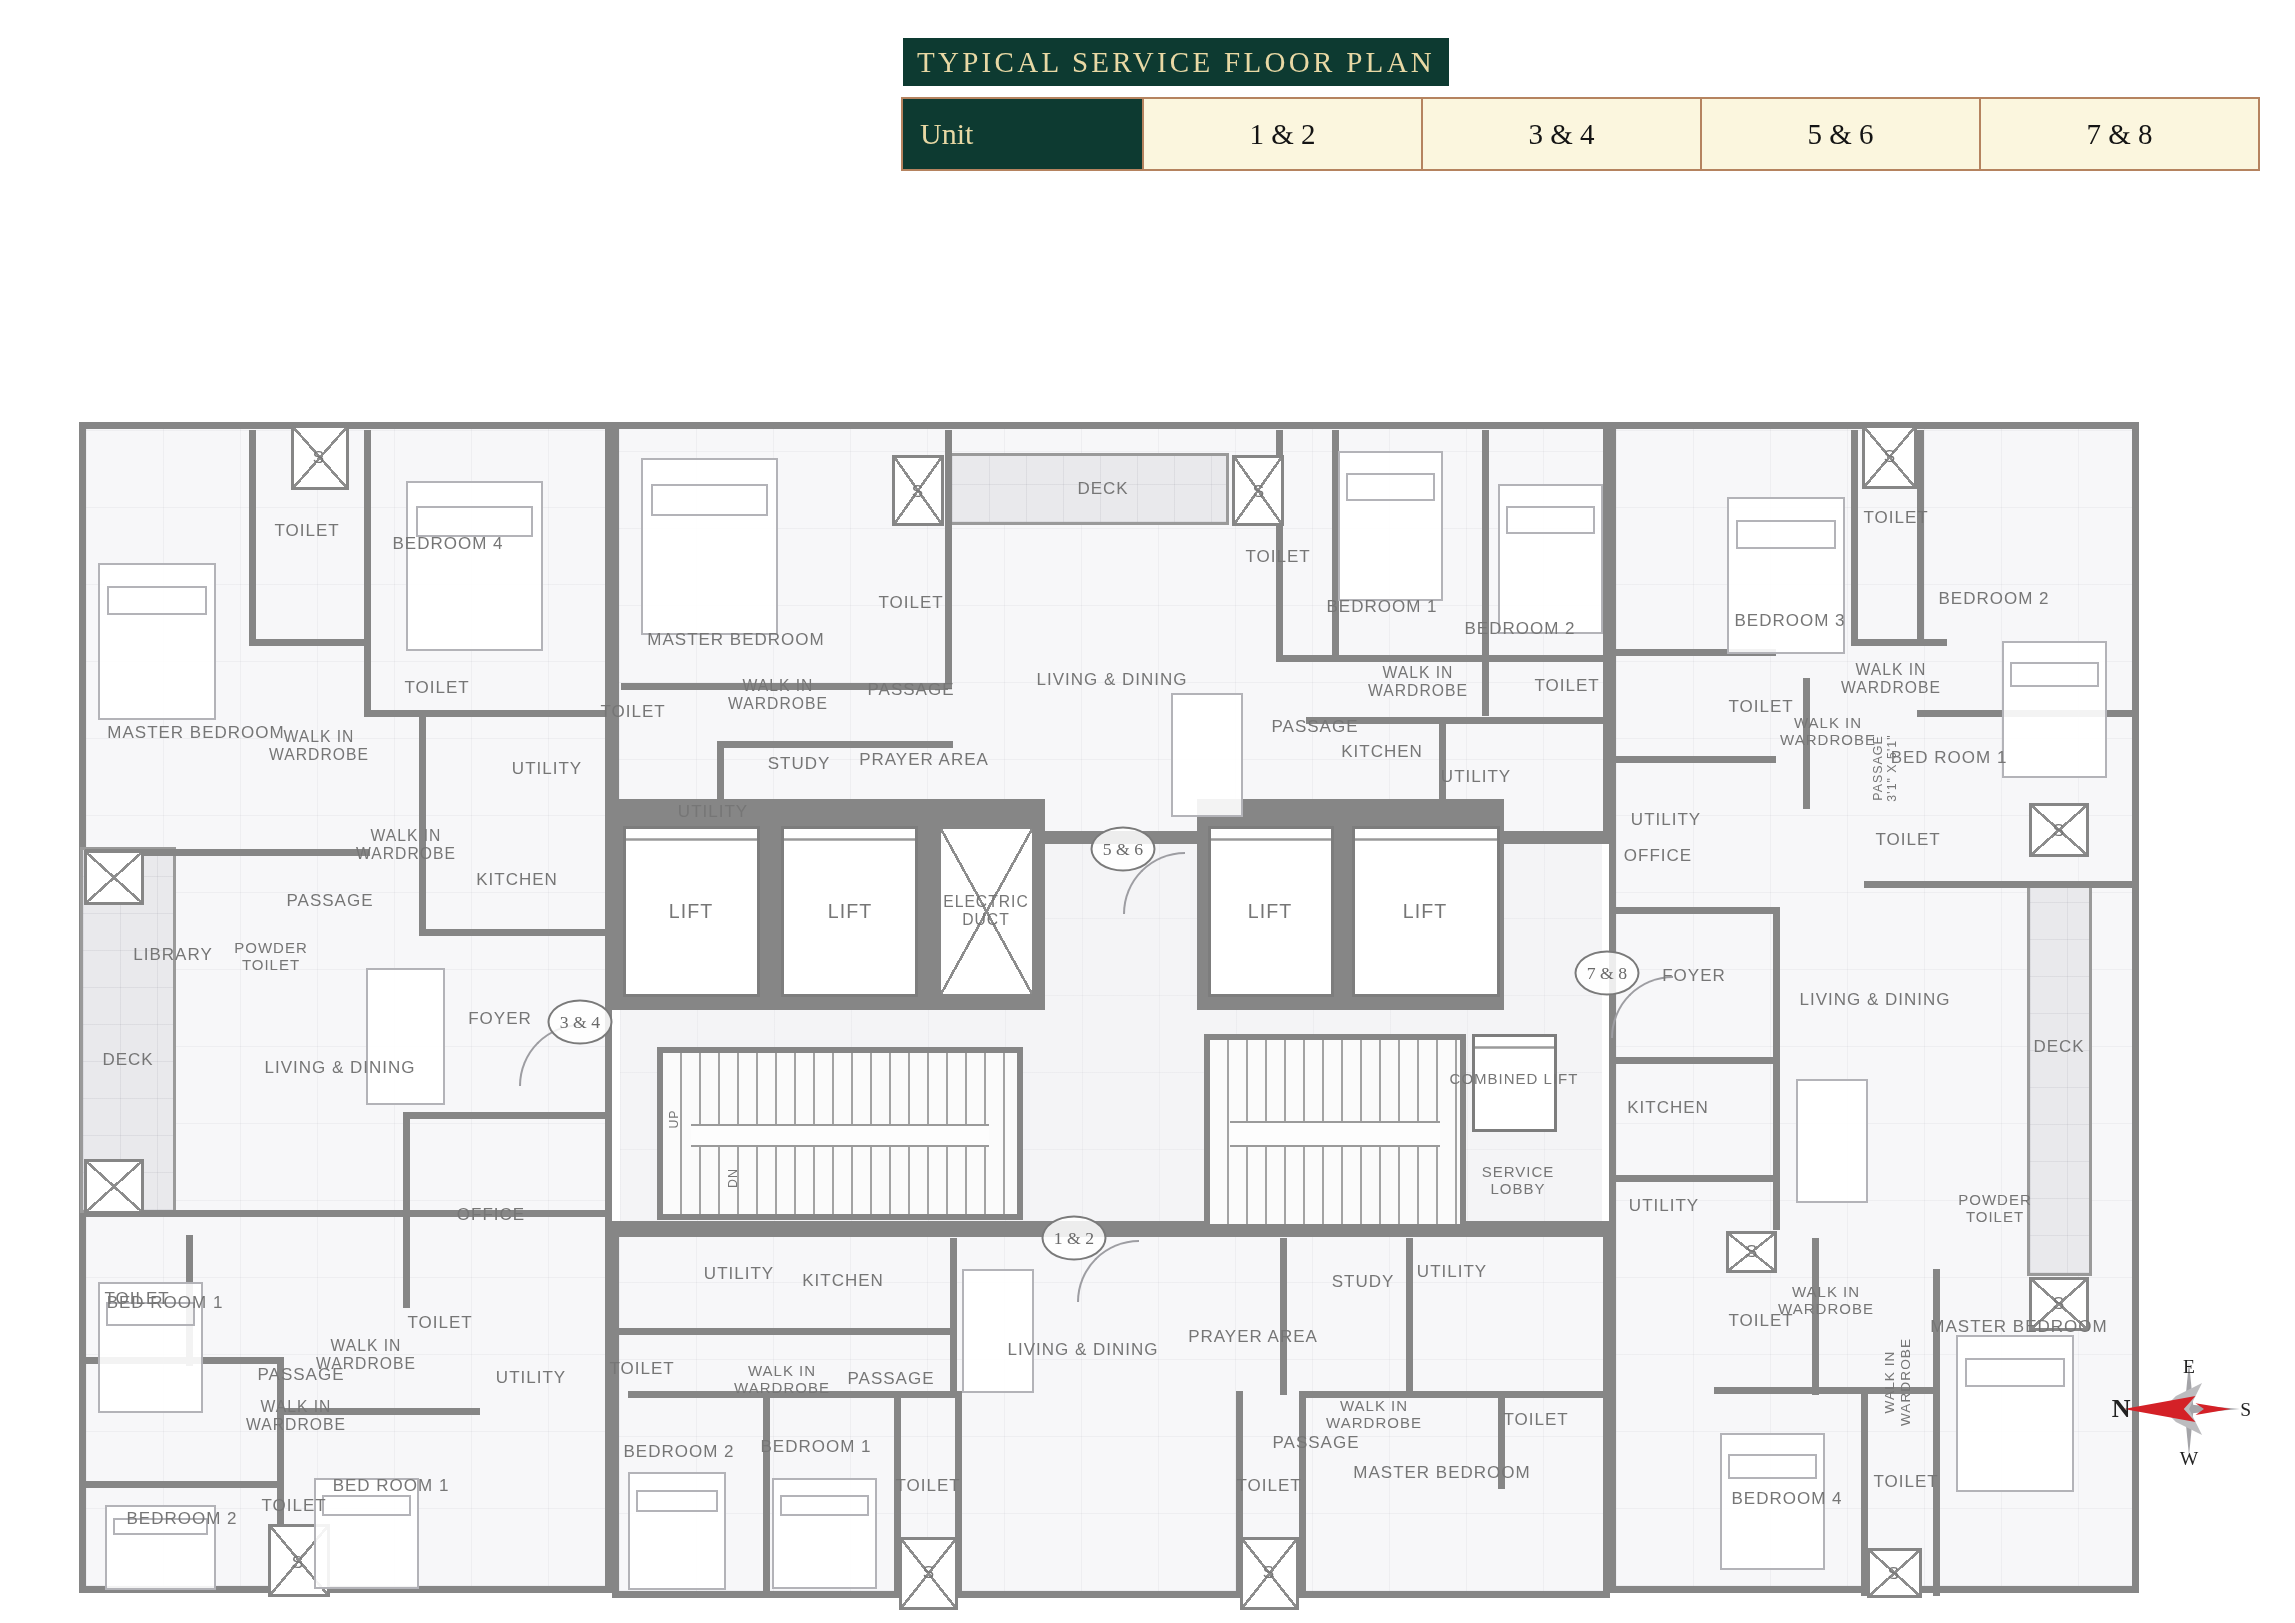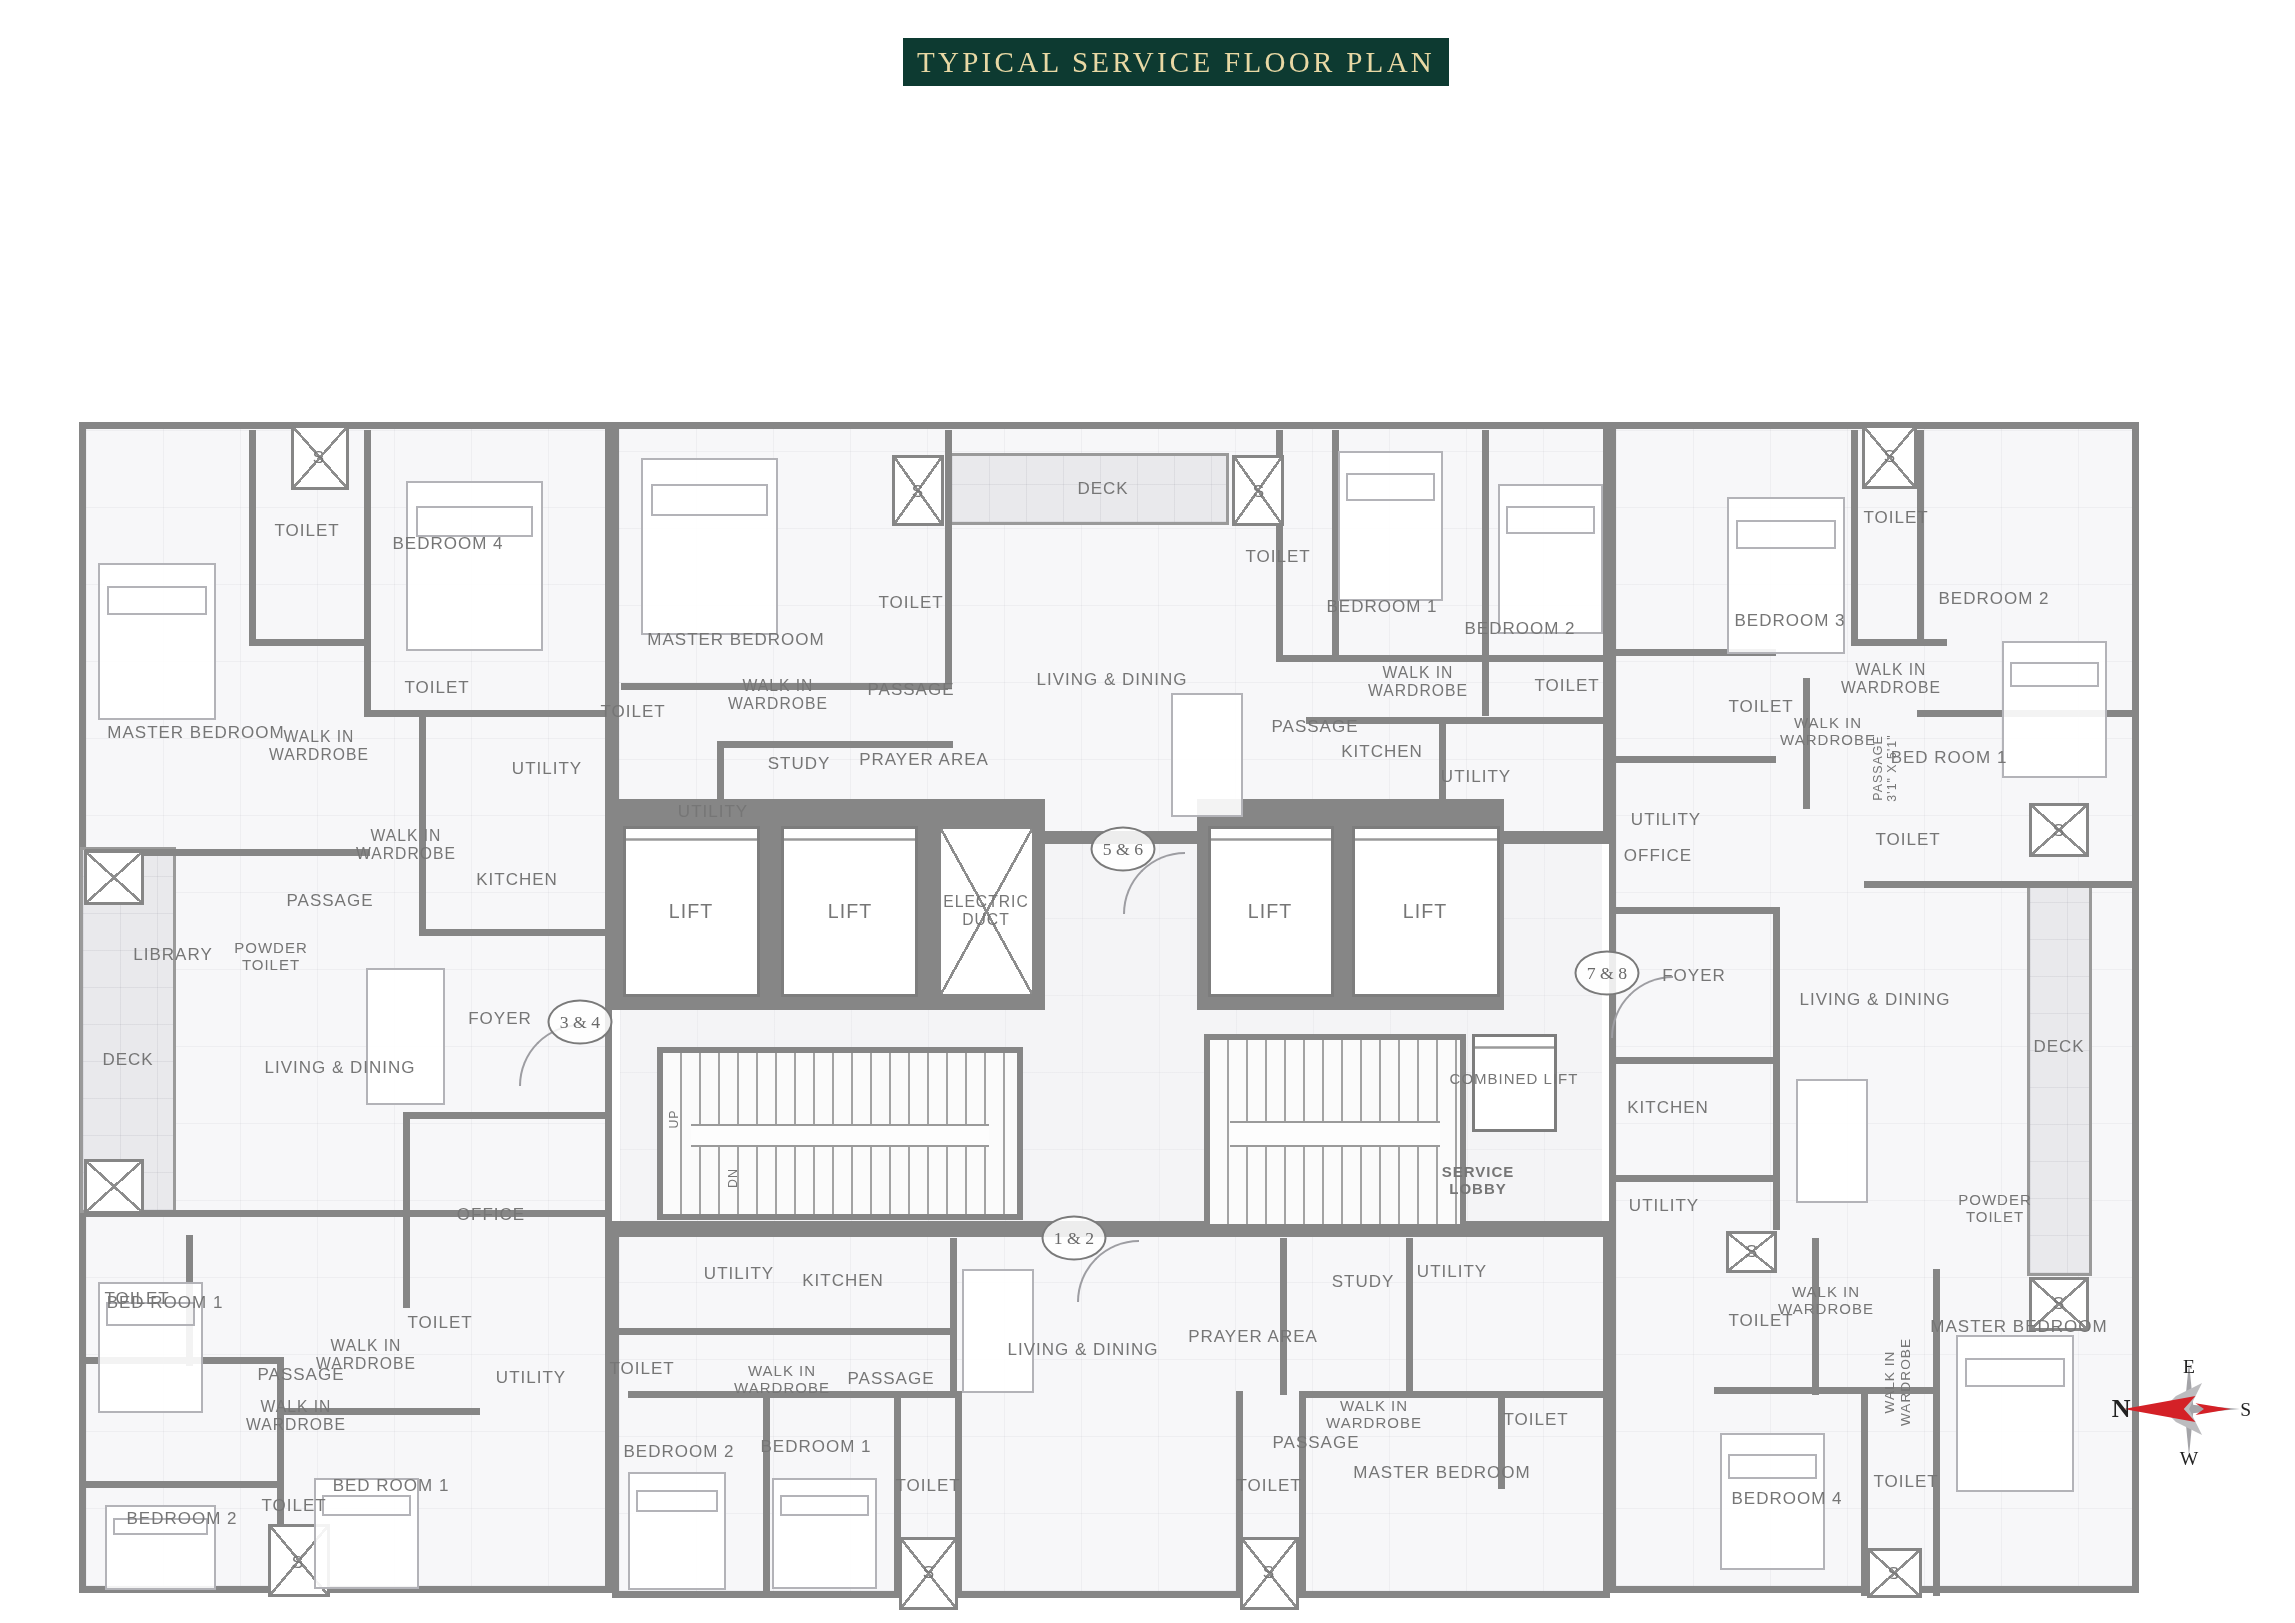--- a/index.html
+++ b/index.html
@@ -47,20 +47,27 @@
   .compass{position:absolute;left:2112px;top:1353px;}
   .compass text{font-family:"Liberation Serif",serif;fill:#222;}
 </style>
 </head>
 <body>
 
 <div class="title-bar">TYPICAL SERVICE FLOOR PLAN</div>
 
 <table class="spec">
   <tbody>
+      <tr>
+    <td class="hcell">Unit</td>
+    <td class="vcell">1 &amp; 2</td>
+    <td class="vcell">3 &amp; 4</td>
+    <td class="vcell">5 &amp; 6</td>
+    <td class="vcell">7 &amp; 8</td>
+  </tr>
 </tbody>
   </table>
 
 <div id="plan">
     <div class="room" style="left: 79px; top: 422px; width: 533px; height: 1171px; position: absolute;"></div>
     <div class="room" style="left: 612px; top: 422px; width: 998px; height: 422px; position: absolute;"></div>
     <div class="room" style="left: 612px; top: 1230px; width: 998px; height: 368px; position: absolute;"></div>
     <div class="room" style="left: 1609px; top: 422px; width: 530px; height: 1171px; position: absolute;"></div>
     <div class="hall" style="left: 620px; top: 844px; width: 982px; height: 383px; position: absolute;"></div>
     <div class="deck" style="left: 80px; top: 847px; width: 96px; height: 366px; position: absolute;"></div>
@@ -220,21 +227,21 @@
     <div class="rlabel" style="left: 1567px; top: 686px; font-size: 17px;">TOILET</div>
     <div class="rlabel" style="left: 1382px; top: 752px; font-size: 17px;">KITCHEN</div>
     <div class="rlabel" style="left: 1476px; top: 777px; font-size: 17px;">UTILITY</div>
     <div class="rlabel" style="left: 691px; top: 911px; font-size: 19.6px;">LIFT</div>
     <div class="rlabel" style="left: 850px; top: 911px; font-size: 19.6px;">LIFT</div>
     <div class="rlabel" style="left: 986px; top: 911px; font-size: 15.7px;">ELECTRIC
 DUCT</div>
     <div class="rlabel" style="left: 1270px; top: 911px; font-size: 19.6px;">LIFT</div>
     <div class="rlabel" style="left: 1425px; top: 911px; font-size: 19.6px;">LIFT</div>
     <div class="rlabel" style="left: 1514px; top: 1079px; font-size: 15px;">COMBINED LIFT</div>
-    <div class="rlabel" style="left: 1478px; top: 1180px; font-size: 15px; font-weight: bold;">SERVICE
+    <div class="rlabel" style="left: 1518px; top: 1180px; font-size: 15px;">SERVICE
 LOBBY</div>
     <div class="rlabel vert" style="left: 674px; top: 1119px; font-size: 12.4px;">UP</div>
     <div class="rlabel vert" style="left: 733px; top: 1178px; font-size: 12.4px;">DN</div>
     <div class="rlabel" style="left: 1890px; top: 457px; font-size: 17px;">S</div>
     <div class="rlabel" style="left: 1896px; top: 518px; font-size: 17px;">TOILET</div>
     <div class="rlabel" style="left: 1790px; top: 621px; font-size: 17px;">BEDROOM 3</div>
     <div class="rlabel" style="left: 1994px; top: 599px; font-size: 17px;">BEDROOM 2</div>
     <div class="rlabel" style="left: 1891px; top: 679px; font-size: 15.7px;">WALK IN
 WARDROBE</div>
     <div class="rlabel" style="left: 1828px; top: 731px; font-size: 15px;">WALK IN

